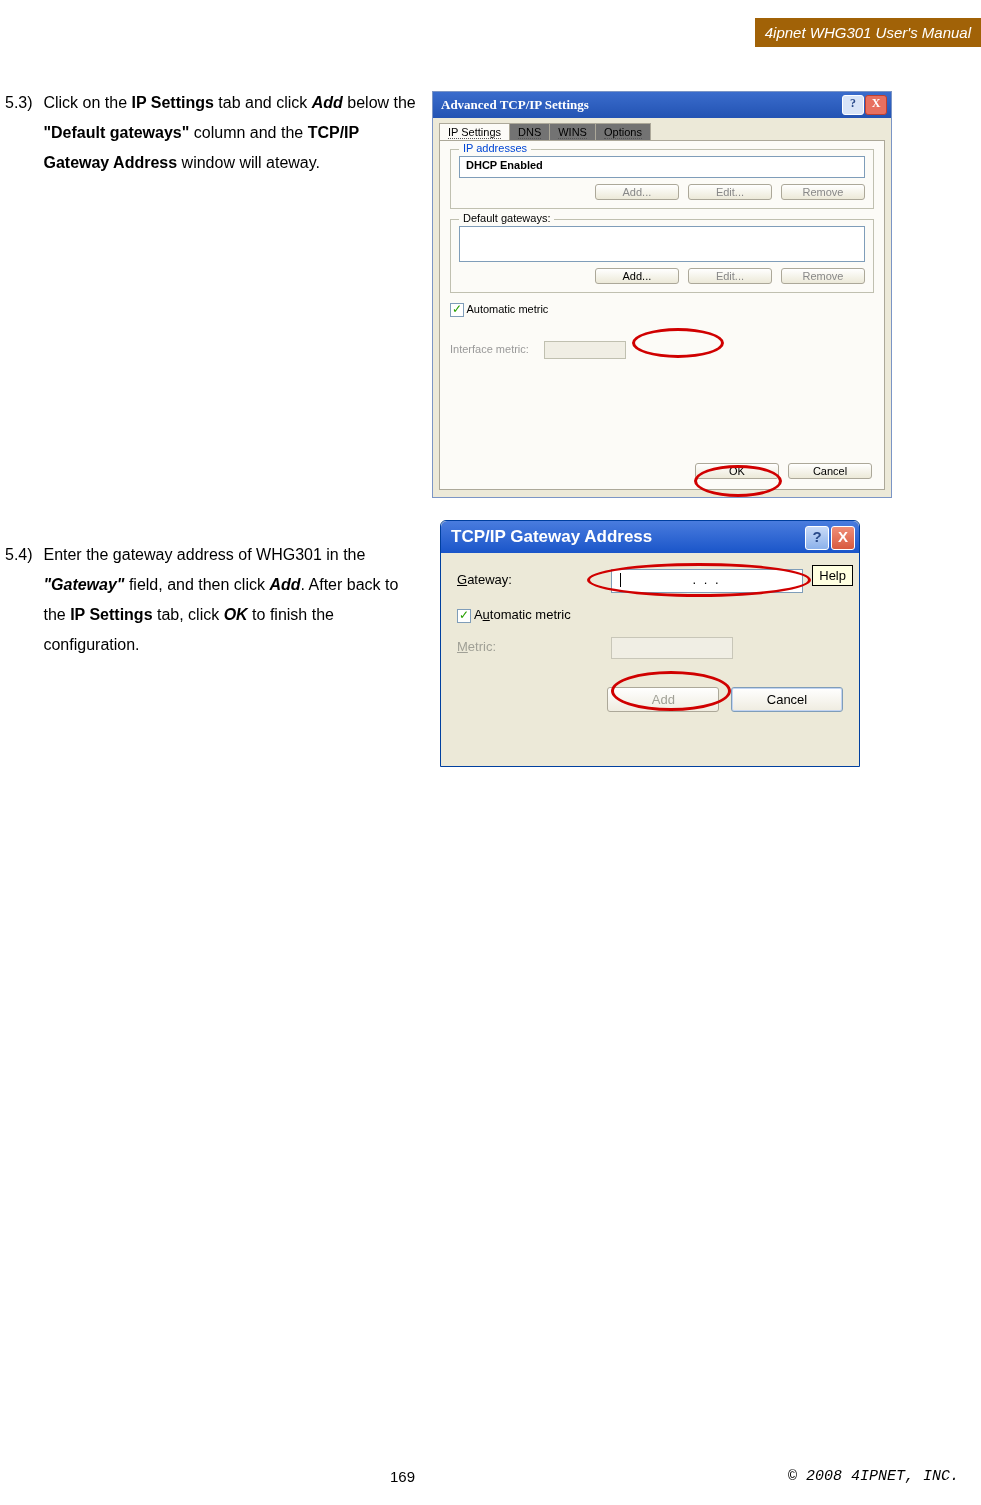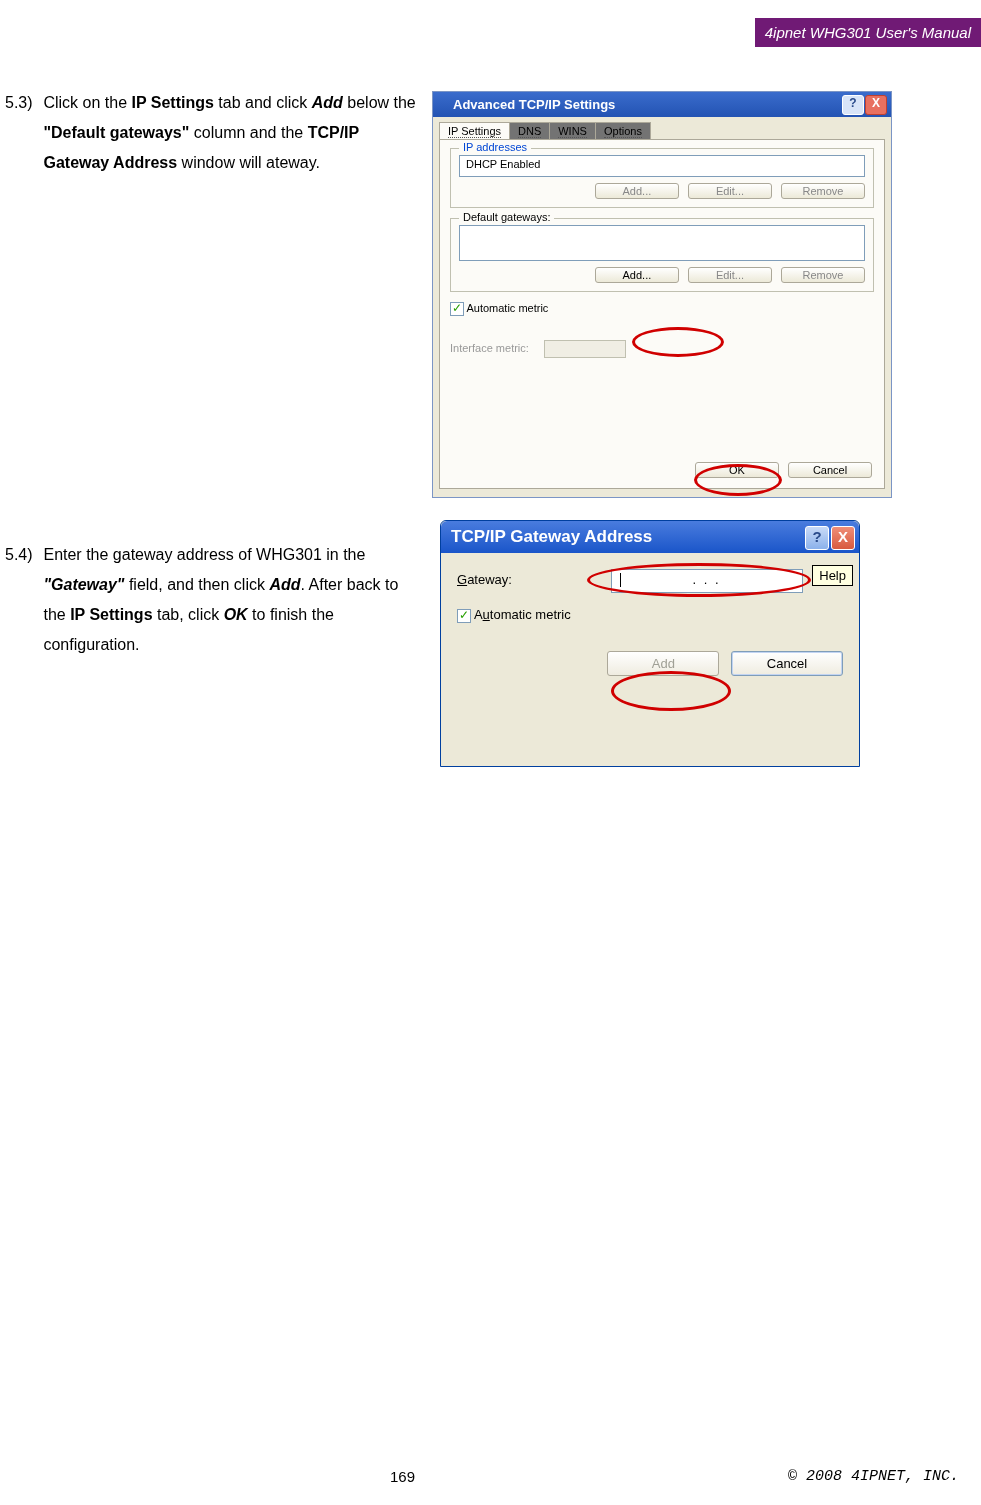--- a/index.html
+++ b/index.html
@@ -8,21 +8,21 @@
     font-family: Arial, sans-serif;
     background: #fff;
     width: 981px;
     height: 1505px;
     position: relative;
   }
   .header-bar {
     position: absolute;
     top: 18px;
     right: 0;
-    background: #701a75;
+    background: #a16207;
     color: #fff;
     padding: 6px 10px;
     font-size: 15px;
     font-style: italic;
     font-family: "Trebuchet MS", Arial, sans-serif;
   }
   .footer-page {
     position: absolute;
     bottom: 20px;
     left: 390px;
@@ -56,23 +56,23 @@
     width: 458px;
     height: 405px;
     background: #ece9d8;
     border: 1px solid #7b95c5;
   }
   .title1 {
     background: linear-gradient(#3a6ccc,#2353b3);
     color: #fff;
     font-size: 13px;
     font-weight: bold;
-    padding: 5px 20px;
+    padding: 5px 8px;
     position: relative;
-    font-family: Liberation Sans, sans-serif;
+    font-family: Liberation Serif, serif;
   }
   .help-btn, .close-btn {
     position: absolute;
     top: 3px;
     width: 20px;
     height: 18px;
     background: #d8e4f8;
     border: 1px solid #fff;
     border-radius: 3px;
     font-size: 12px;
@@ -87,21 +87,21 @@
   .tab.active { background: #fcfbf7; border-bottom: 1px solid #fcfbf7; }
   .dot-underline { border-bottom: 1px dotted #555; }
   .panel1 { margin: 0 6px 6px 6px; background: #fcfbf7; border: 1px solid #aca899; padding: 8px 10px 10px 10px; font-size: 11px; font-family: Tahoma, sans-serif; height: 330px; position: relative;}
   .groupbox { border: 1px solid #c0c0b0; padding: 6px 8px 8px 8px; margin-bottom: 10px; position: relative; }
   .group-title { position: absolute; top: -8px; left: 8px; background: #fcfbf7; padding: 0 4px; color: #0046d5; font-size: 11px; }
   .groupbox.gw .group-title { color: #000; }
   .coltable { border: 1px solid #7f9db9; background: #fff; height: 20px; display: flex; margin-bottom: 1px;}
   .coltable .th { flex: 1; padding: 2px 6px; border-right: 1px solid #d0d0c0; }
   .coltable .th:last-child { border-right: none; }
   .listbox { border: 1px solid #7f9db9; background: #fff; height: 30px; padding: 2px 6px; margin-bottom: 6px; }
-  .listbox.single { height: 16px; }
+  .listbox.single { height: 16px; font-weight: bold; }
   .btnrow { text-align: right; }
   .xpbtn { display: inline-block; min-width: 70px; padding: 1px 6px; border: 1px solid #aca899; background: linear-gradient(#fff,#ece9d8); text-align: center; font-size: 11px; color: #888; margin-left: 6px; border-radius: 3px; }
   .xpbtn.enabled { color: #000; }
   .check { display: inline-block; width: 12px; height: 12px; border: 1px solid #7f9db9; background: #fff; vertical-align: middle; position: relative; }
   .check .tick { position: absolute; left: 1px; top: -2px; color: #28a000; font-size: 12px; }
   .interface-metric { color: #999; margin-top: 24px; }
   .metric-input { display: inline-block; width: 80px; height: 16px; border: 1px solid #c0c0b0; background: #f0eee4; margin-left: 12px; vertical-align: middle;}
   .bottom-btns { position: absolute; right: 12px; bottom: 10px; }
   .red-oval-add { position: absolute; border: 3px solid #d00000; border-radius: 50%/50%; width: 86px; height: 24px; top: 187px; left: 192px; pointer-events: none; }
   .red-oval-ok { position: absolute; border: 3px solid #d00000; border-radius: 50%/50%; width: 82px; height: 26px; top: 324px; left: 254px; pointer-events: none; }
@@ -227,20 +227,24 @@
   <div class="helpbox">Help</div>
   <div class="body2">
     <div class="row2">
       <span class="lbl2"><span style="text-decoration:underline">G</span>ateway:</span>
       <span class="ipbox"><span class="cursor"></span><span>.      .      .</span></span>
     </div>
     <div class="row2">
       <span class="check"><span class="tick">✓</span></span>
       <span> A<span style="text-decoration:underline">u</span>tomatic metric</span>
     </div>
+    <div class="row2">
+      <span class="lbl2 grey"><span style="text-decoration:underline">M</span>etric:</span>
+      <span class="mbox"></span>
+    </div>
     <div class="btns2">
       <span class="xpbtn2">Add</span>
       <span class="xpbtn2 enabled">Cancel</span>
     </div>
     <div class="red-oval1"></div>
     <div class="red-oval2"></div>
   </div>
 </div>
 
 <div class="footer-page">169</div>

